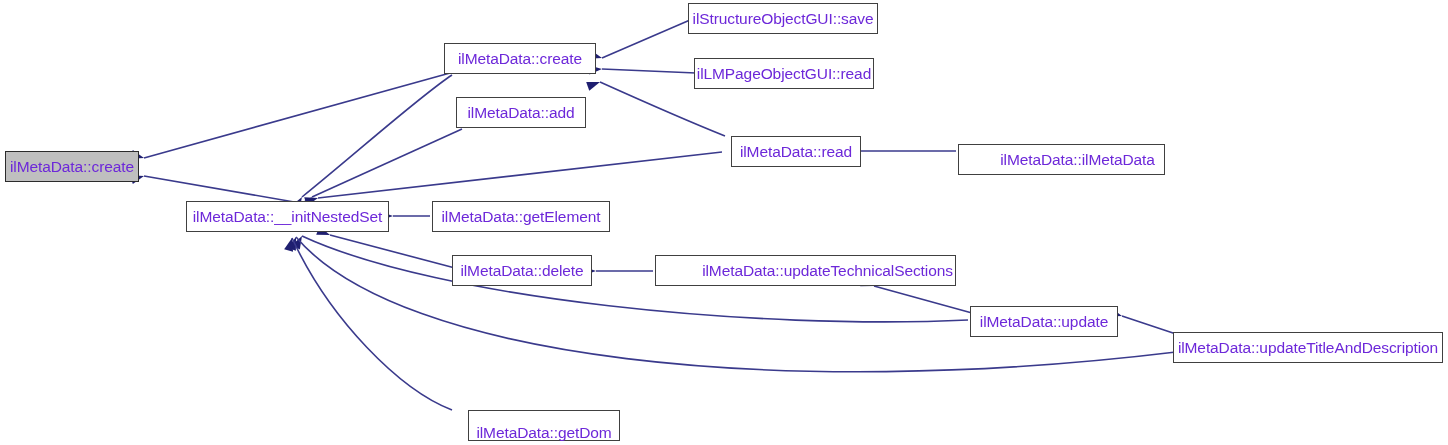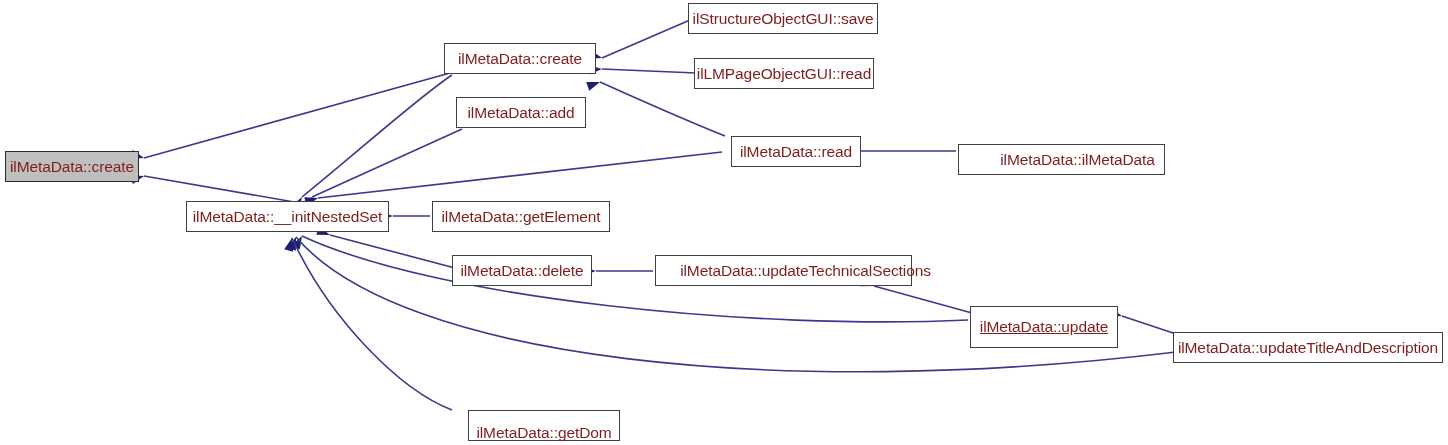--- a/index.html
+++ b/index.html
@@ -33,21 +33,21 @@
   }
   .node-box {
     position: absolute;
     box-sizing: border-box;
     border: 1.4px solid #404040;
     background: #ffffff;
     display: flex;
     align-items: center;
     justify-content: center;
     white-space: nowrap;
-    color: #7f1d1d;
+    color: #6d28d9;
     font-size: 15.5px;
     letter-spacing: -0.1px;
   }
   .node-box.focus {
     background: #bfbfbf;
     border-color: #2b2b2b;
   }
   .node-label {
     pointer-events: none;
     line-height: 1;
@@ -151,24 +151,24 @@
       </div>
       <div class="node-box" style="left: 186px; top: 201px; width: 203px; height: 31px;">
         <span class="node-label">ilMetaData::__initNestedSet</span>
       </div>
       <div class="node-box" style="left: 432px; top: 201px; width: 178px; height: 31px;">
         <span class="node-label">ilMetaData::getElement</span>
       </div>
       <div class="node-box" style="left: 452px; top: 255px; width: 140px; height: 31px;">
         <span class="node-label">ilMetaData::delete</span>
       </div>
-      <div class="node-box" style="left: 655px; top: 255px; width: 257px; height: 31px; padding-left: 44px;">
+      <div class="node-box" style="left: 655px; top: 255px; width: 301px; height: 31px; padding-left: 44px;">
         <span class="node-label">ilMetaData::updateTechnicalSections</span>
       </div>
-      <div class="node-box" style="left: 970px; top: 306px; width: 148px; height: 42px; text-decoration: underline;">
+      <div class="node-box" style="left: 970px; top: 306px; width: 148px; height: 31px;">
         <span class="node-label">ilMetaData::update</span>
       </div>
       <div class="node-box" style="left: 1173px; top: 332px; width: 270px; height: 31px;">
         <span class="node-label">ilMetaData::updateTitleAndDescription</span>
       </div>
       <div class="node-box" style="left: 468px; top: 410px; width: 152px; height: 31px; align-items: flex-end;">
         <span class="node-label">ilMetaData::getDom</span>
       </div>
     </div>
 </div>

